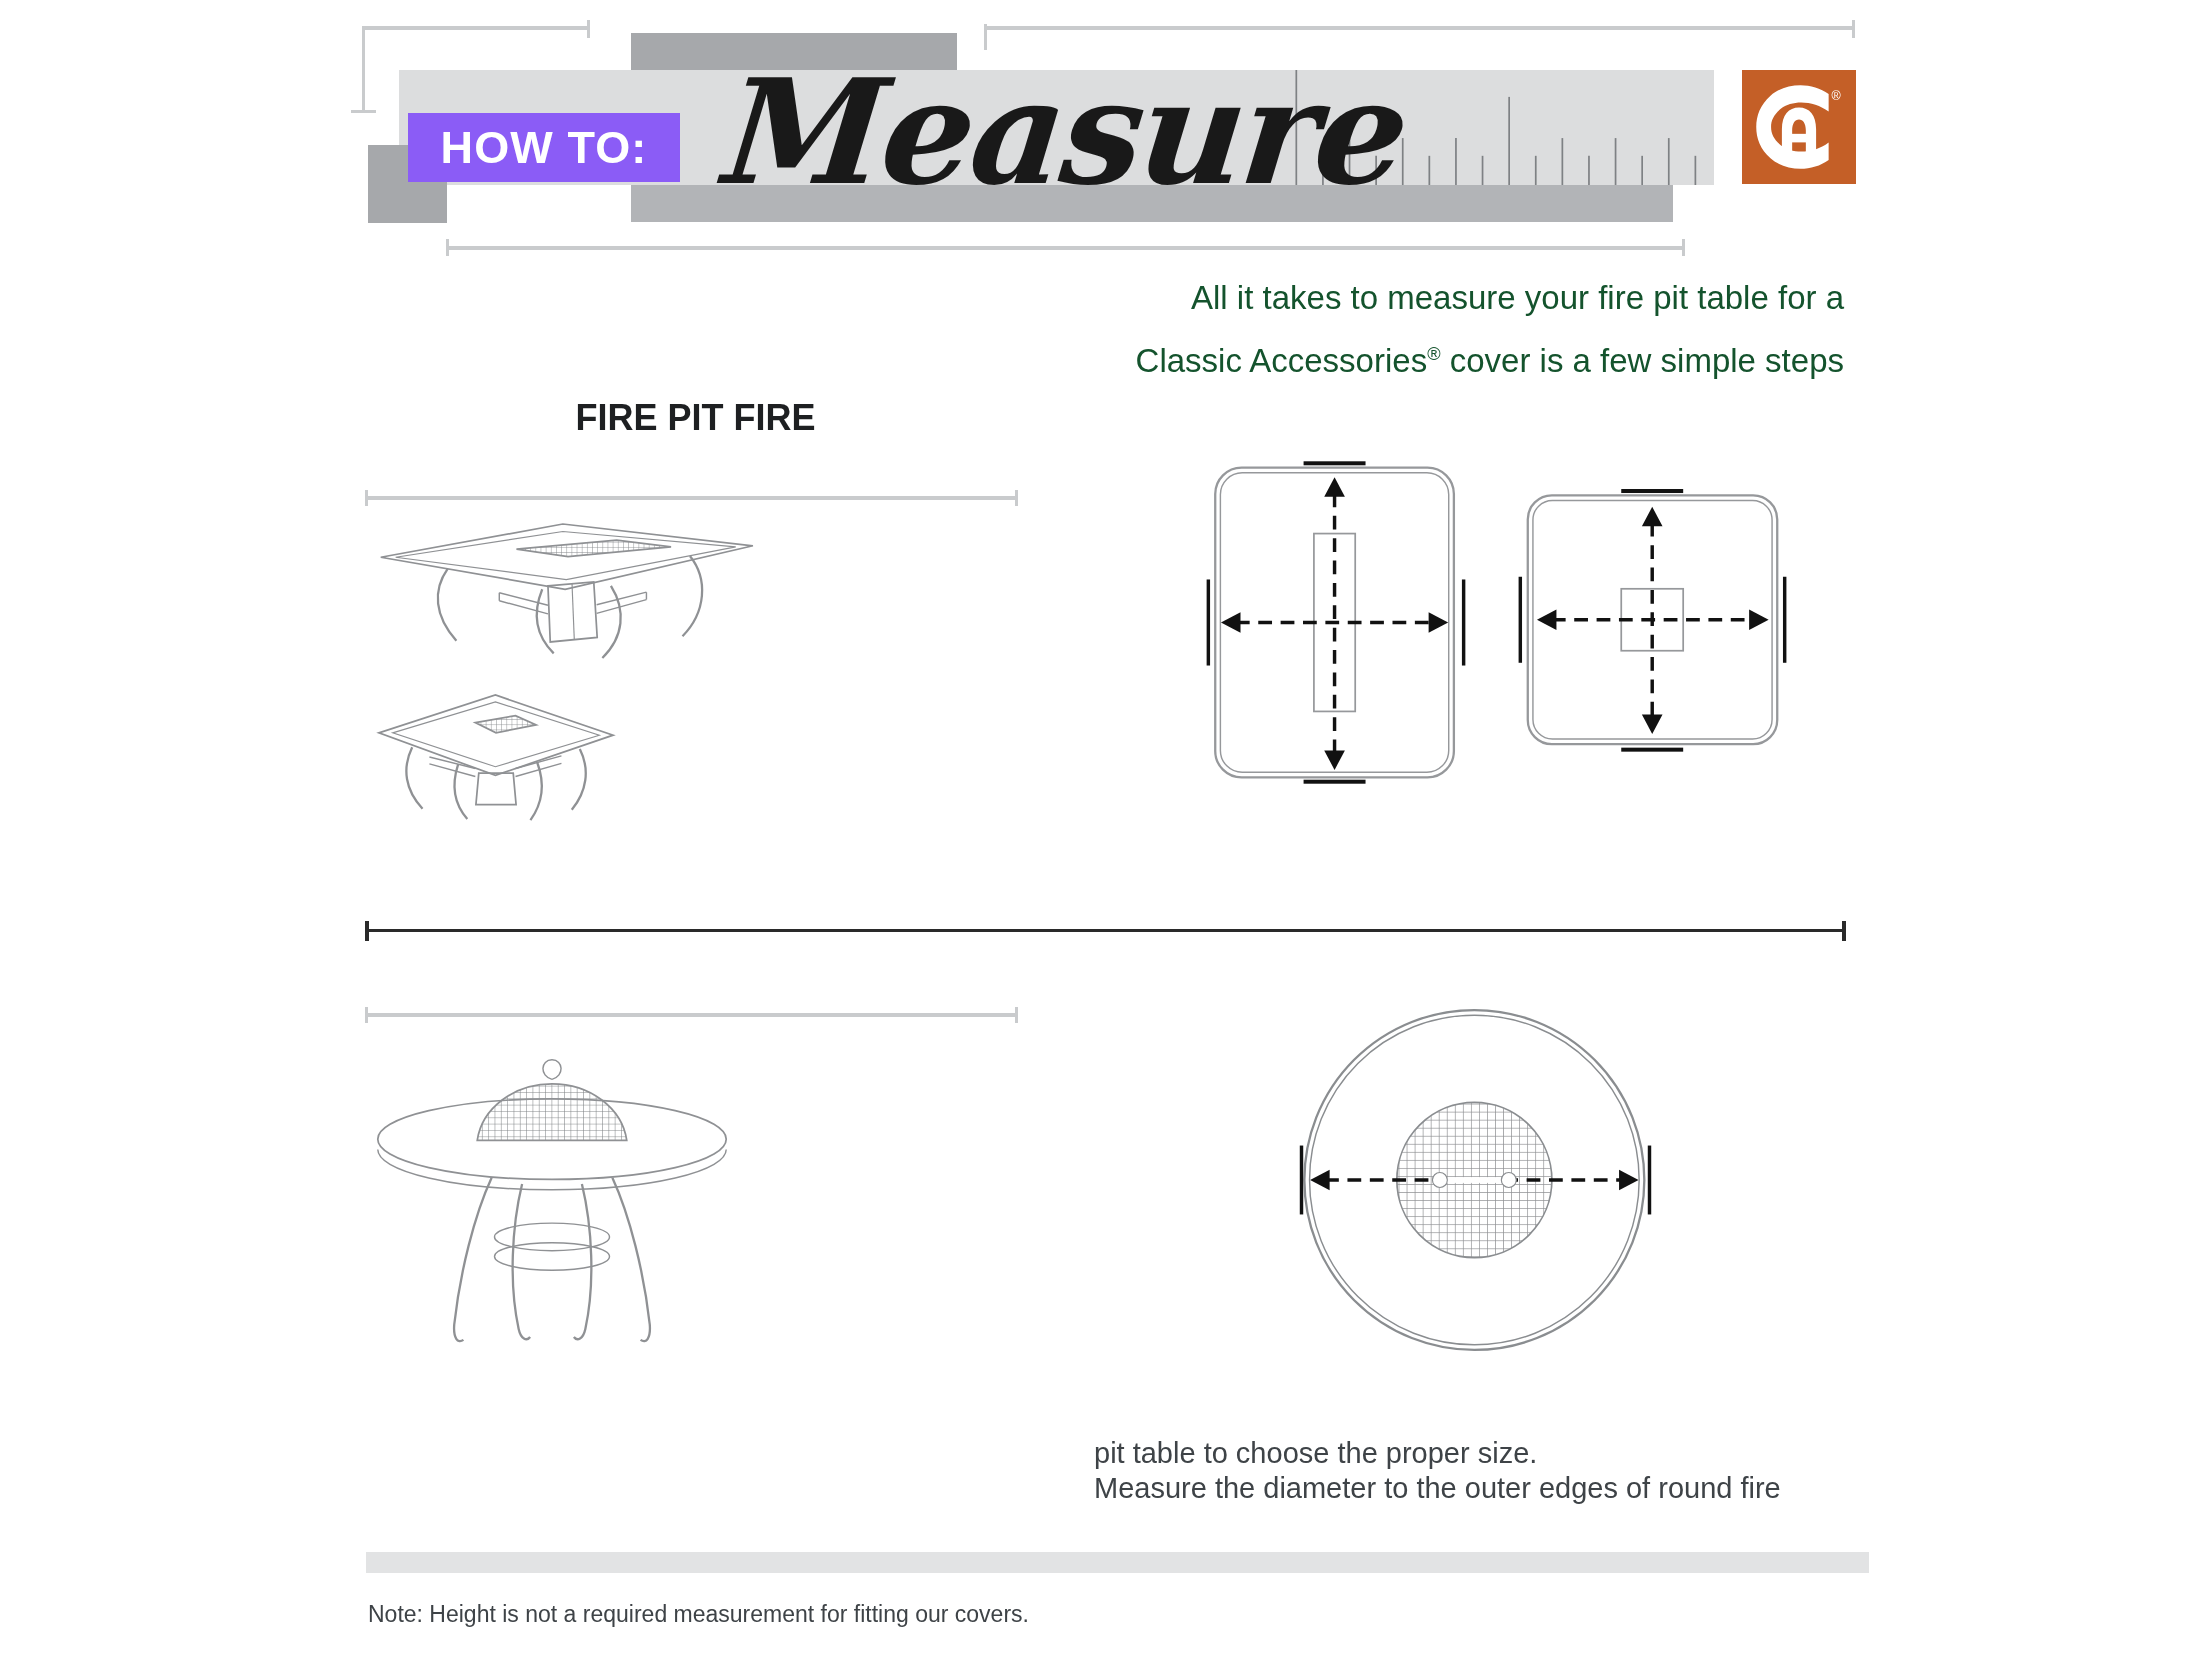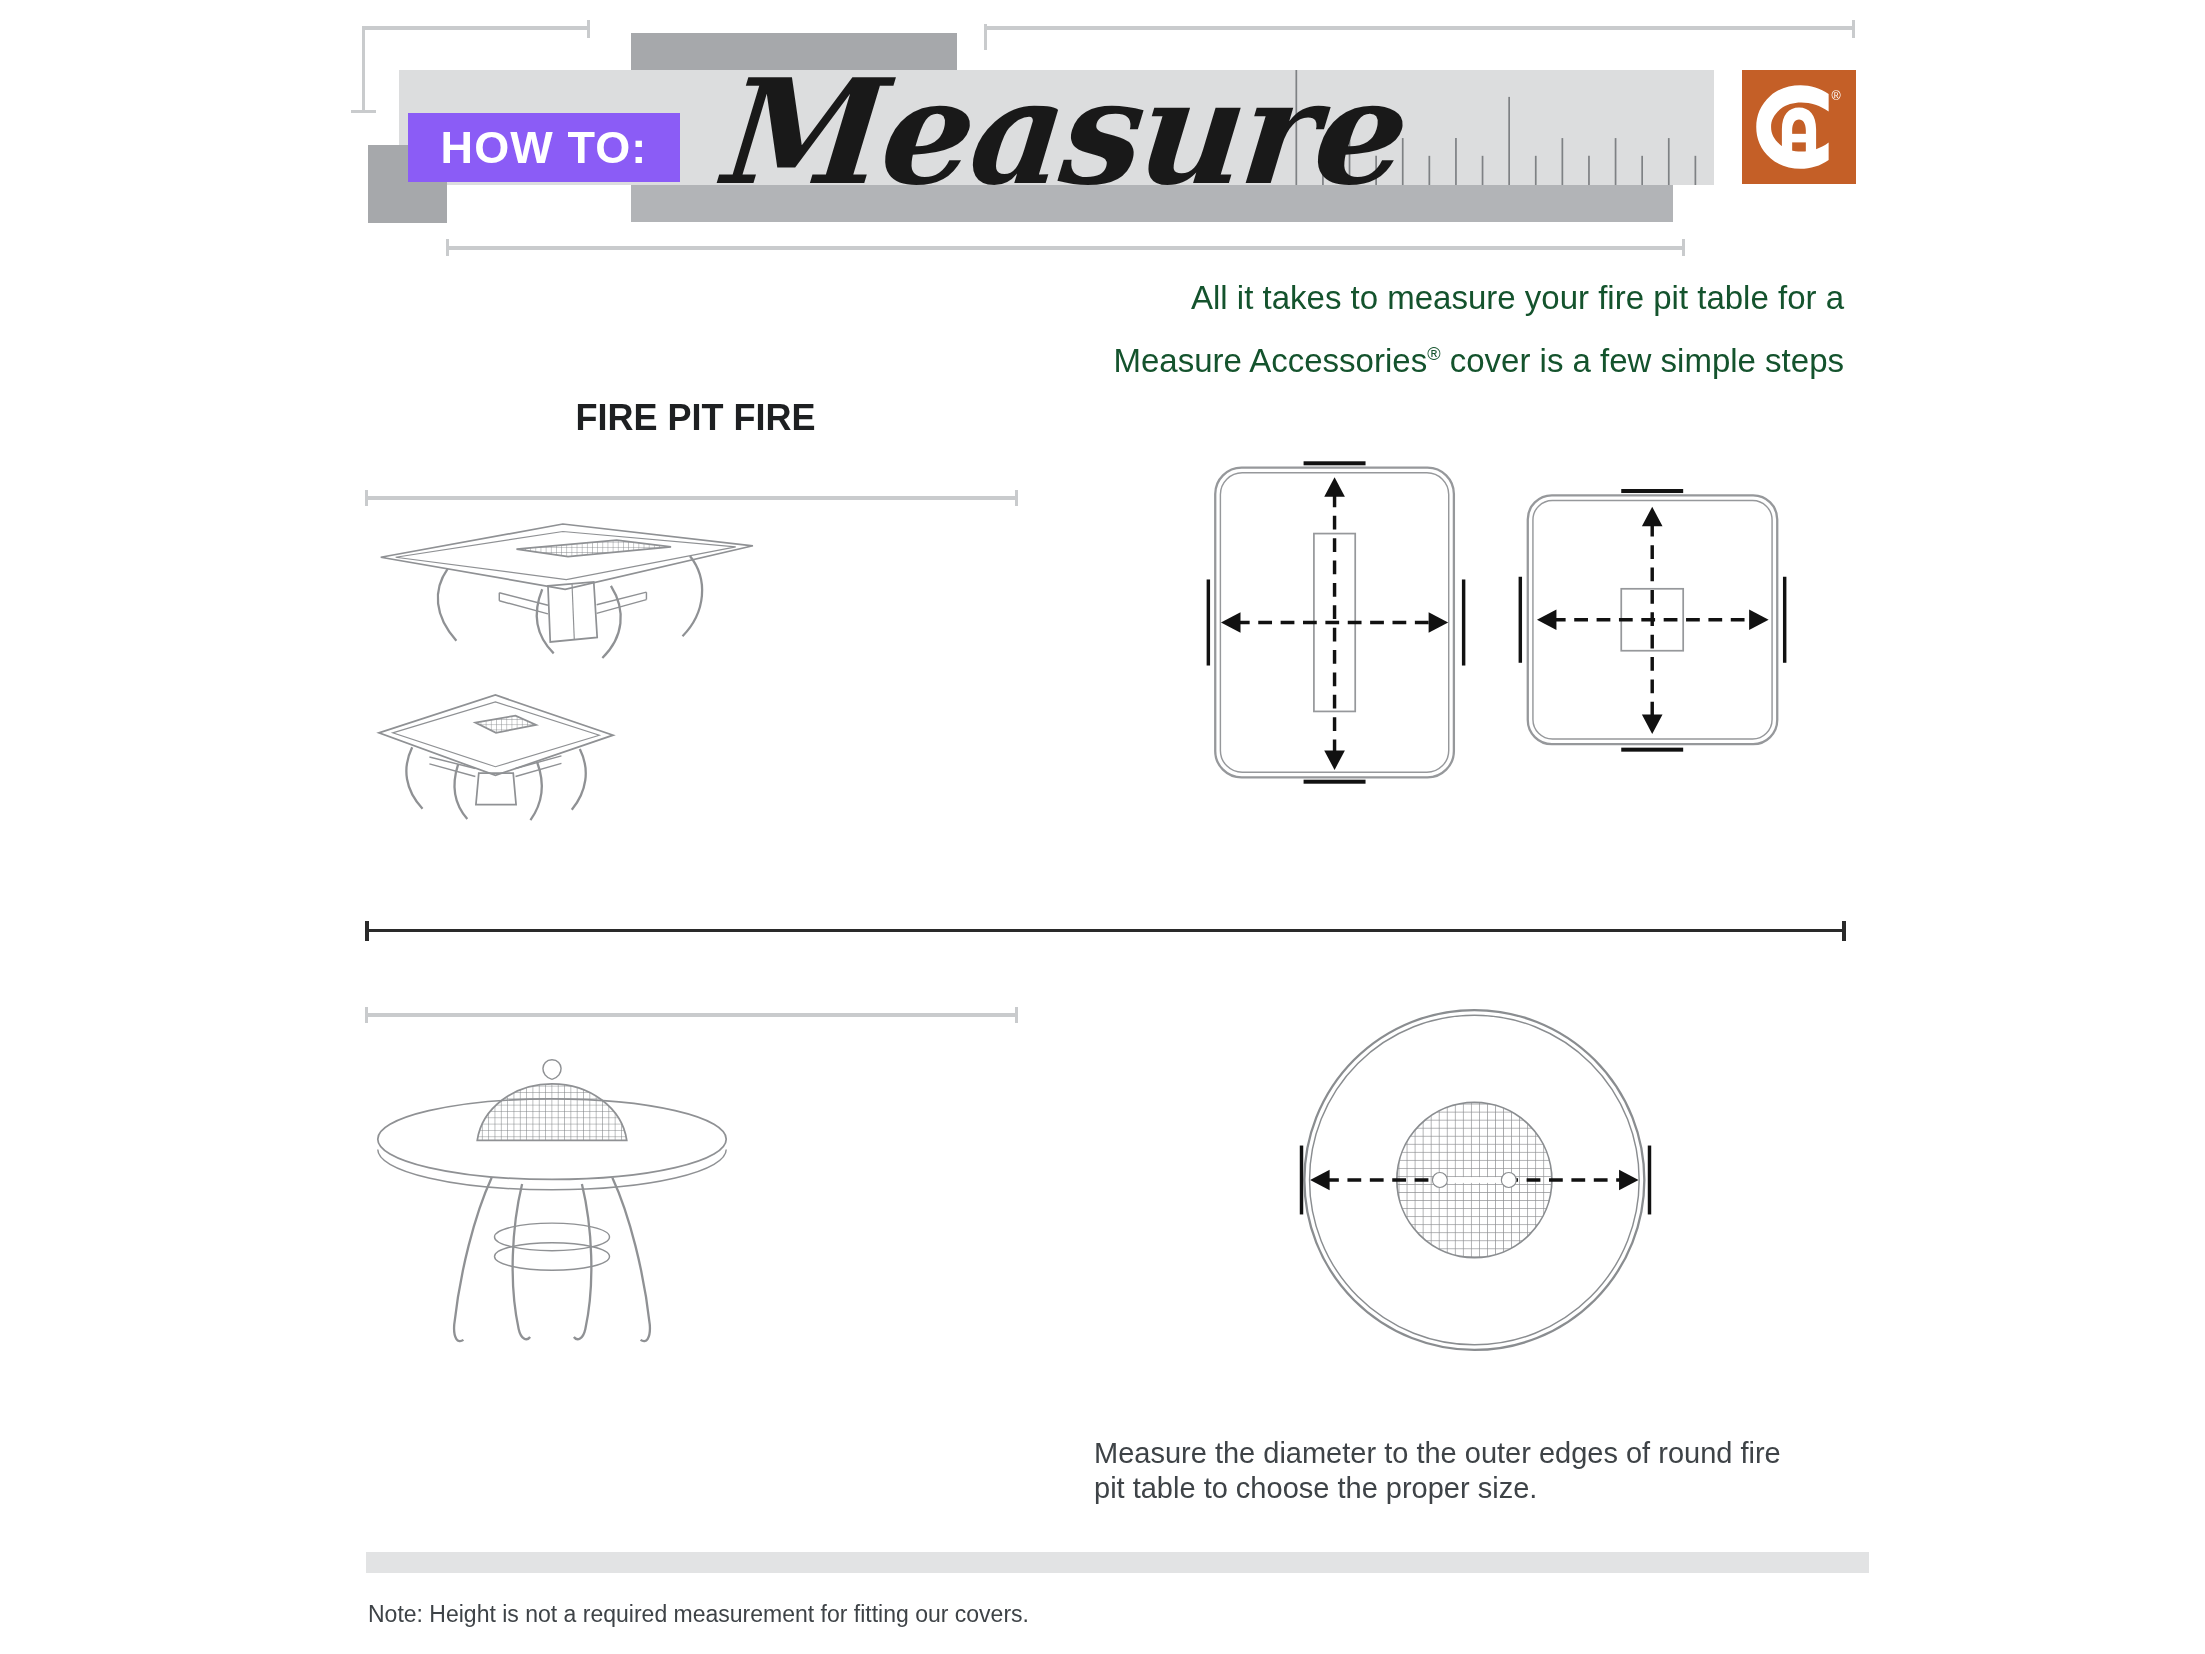--- a/index.html
+++ b/index.html
@@ -127,21 +127,21 @@
     <rect x="86" y="112" width="28" height="15" fill="#ffffff"></rect>
     <text x="157" y="52" font-size="22" fill="#ffffff" font-family="Liberation Sans,sans-serif">®</text>
   </svg>
 
   <div class="abs hdr-mline"></div>
   <div class="abs thin-gray hdr-mline-lt"></div>
   <div class="abs thin-gray hdr-mline-rt"></div>
 
   <div class="abs intro">
     <div>All it takes to measure your fire pit table for a</div>
-    <div><span>Measure Accessories</span><sup>®</sup><span> cover is a few simple steps</span></div>
+    <div><span>Classic Accessories</span><sup>®</sup><span> cover is a few simple steps</span></div>
   </div>
 
   <div class="abs sec-heading h-rect">
     <div>FIRE PIT FIRE</div>
   </div>
   <div class="abs sec-mline m1"></div>
   <div class="abs sec-mline-t m1l"></div>
   <div class="abs sec-mline-t m1r"></div>
 
   <svg class="abs rect-table" width="396" height="146" viewBox="0 0 690 255">
@@ -270,21 +270,21 @@
     <circle cx="388" cy="315" r="13" fill="#ffffff" stroke="#8A8D90" stroke-width="2"></circle>
     <g fill="#111111">
       <polygon points="42,315 76,297 76,333"></polygon>
       <polygon points="614,315 580,297 580,333"></polygon>
       <rect x="24" y="255" width="6" height="120"></rect>
       <rect x="630" y="255" width="6" height="120"></rect>
     </g>
   </svg>
 
   <div class="abs caption cap2">
+    <div>pit table to choose the proper size.</div>
     <div>Measure the diameter to the outer edges of round fire</div>
-    <div>pit table to choose the proper size.</div>
   </div>
 
   <div class="abs footer-bar"></div>
   <div class="abs note">Note: Height is not a required measurement for fitting our covers.</div>
 
 </div>
 
 
 </body></html>

